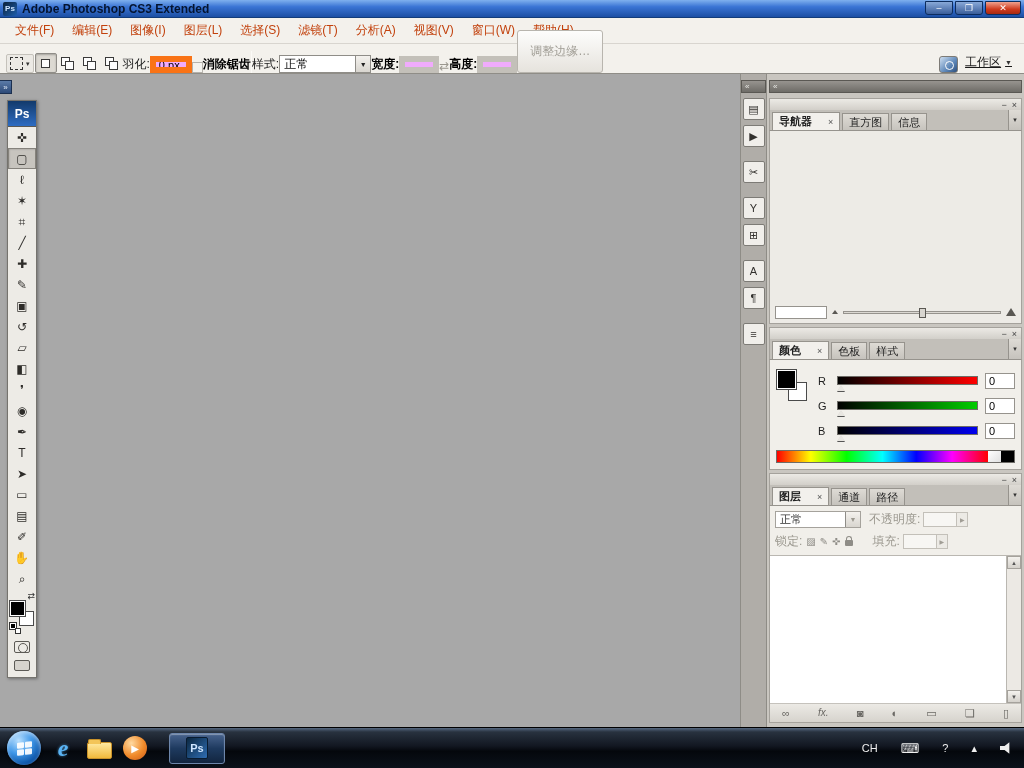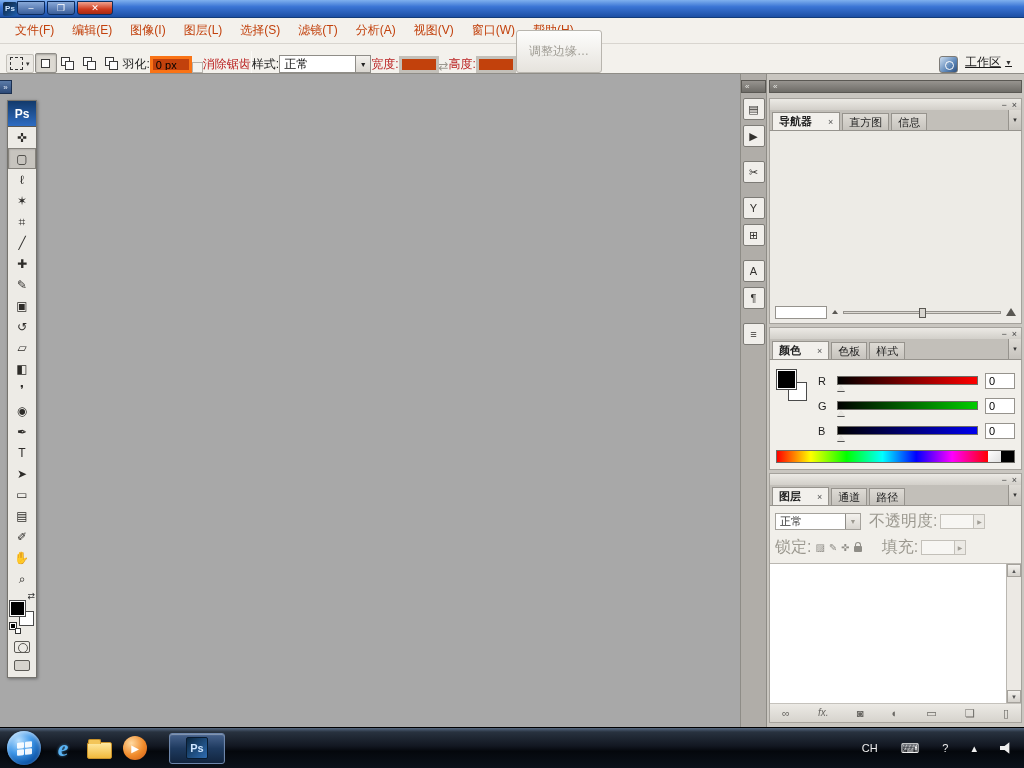--- a/index.html
+++ b/index.html
@@ -25,22 +25,22 @@
   .dd-arrow{font-size:7px;color:#333;}
   .vsep{width:1px;height:22px;background:#b8b5ae;border-right:1px solid #fbfaf7;}
   .mode-btn{width:22px;height:20px;display:flex;align-items:center;justify-content:center;border:1px solid transparent;border-radius:2px;}
   .mode-btn.active{background:#dcd9d2;border-color:#8f8d88;box-shadow:inset 0 1px 2px rgba(0,0,0,.25);}
   .mico{position:relative;width:13px;height:13px;}
   .mico b{position:absolute;width:9px;height:9px;border:1px solid #3a3a3a;background:#fdfdfd;}
   .mico b.b1{left:0;top:0;}
   .mico b.b2{right:0;bottom:0;}
   .mico.single b.b1{left:2px;top:2px;}
   .opt-label{font-size:12px;color:#222;white-space:nowrap;}
-  .opt-label.dis{color:#b91c1c;}
-  .opt-input{width:42px;height:17px;border:3px solid #f97316;background:#c2410c;font-size:11px;padding:1px 3px;}
+  .opt-label.dis{color:#000000;font-weight:bold;}
+  .opt-input{width:42px;height:17px;border:6px solid #f97316;background:#f0abfc;font-size:11px;padding:1px 3px;}
   .opt-input.dis{border-color:#c3c0b9;color:#9b988f;width:40px;}
   .chk{width:11px;height:11px;border:1px solid #b5b2ac;background:#f4f3ef;}
   .opt-select{width:92px;height:18px;border:1px solid #8f8d88;background:#fff;display:flex;align-items:center;justify-content:space-between;padding-left:4px;font-size:12px;}
   .sel-btn{width:15px;height:16px;background:linear-gradient(#f4f2ee,#d8d5cf);border-left:1px solid #8f8d88;display:flex;align-items:center;justify-content:center;font-size:7px;color:#222;}
   .swap-glyph{font-size:12px;color:#9b988f;}
   .refine-btn{border:1px solid #b8b5ae;border-radius:3px;background:linear-gradient(#fdfdfc,#e6e3dd);color:#a09d95;padding:12px 12px;font-size:12px;white-space:nowrap;}
   .opt-spacer{flex:1;}
   .bridge-icon{width:19px;height:17px;border-radius:3px;background:linear-gradient(135deg,#cfe0f2,#5d87b8 60%,#2d4f7d);border:1px solid #7d7b76;position:relative;}
   .bridge-icon::before{content:"";position:absolute;left:5px;top:4px;width:7px;height:7px;border:1.5px solid #fff;border-radius:50%;}
   .workspace-btn{display:flex;align-items:center;gap:4px;padding:2px 6px;font-size:12px;color:#1a1a1a;text-decoration:underline;}
@@ -116,21 +116,21 @@
   .spectrum{display:flex;height:13px;margin-top:7px;border:1px solid #6e6c67;}
   .spec-main{flex:1;background:linear-gradient(to right,#f00,#ff0 16%,#0f0 33%,#0ff 50%,#00f 66%,#f0f 83%,#f00);}
   .spec-w{width:13px;background:linear-gradient(135deg,#fff,#e0e0e0);}
   .spec-k{width:13px;background:#000;}
 
   
   .lay-ctrl{padding:5px 5px 4px;border-bottom:1px solid #bab7b1;}
   .lay-row{display:flex;align-items:center;margin-bottom:5px;}
   .blend-select{width:86px;height:17px;border:1px solid #a5a29c;background:#fff;display:flex;align-items:center;justify-content:space-between;padding-left:4px;font-size:11px;color:#333;}
   .blend-select .sel-btn{height:15px;color:#9b988f;}
-  .lay-label{font-size:16px;color:#9b988f;margin-left:8px;white-space:nowrap;}
+  .lay-label{font-size:12px;color:#9b988f;margin-left:8px;white-space:nowrap;}
   .spin{display:flex;margin-left:3px;}
   .spin-box{width:34px;height:15px;border:1px solid #c3c0b9;background:#f7f6f3;}
   .spin-arrow{width:11px;height:15px;border:1px solid #c3c0b9;border-left:none;background:#eceae5;color:#a09d95;font-size:6px;display:flex;align-items:center;justify-content:center;}
   .lock-icons{display:flex;gap:4px;margin-left:4px;align-items:center;}
   .lk{font-size:10px;color:#8f8d87;line-height:12px;}
   .lk-all{width:8px;height:6px;background:#8f8d87;border-radius:1px;position:relative;margin-top:3px;}
   .lk-all::before{content:"";position:absolute;top:-4px;left:1px;width:4px;height:4px;border:1.5px solid #8f8d87;border-bottom:none;border-radius:3px 3px 0 0;}
   .lay-list{flex:1;min-height:120px;background:#fff;position:relative;}
   .vscroll{position:absolute;right:0;top:0;bottom:0;width:15px;background:#ece9e4;border-left:1px solid #bab7b1;}
   .vs-btn{position:absolute;left:0;right:0;height:13px;background:linear-gradient(#f4f2ee,#d4d1cb);border:1px solid #a5a29c;font-size:6px;color:#555;display:flex;align-items:center;justify-content:center;}
@@ -154,20 +154,21 @@
   .taskbtn .psq{width:22px;height:22px;border-radius:2px;background:linear-gradient(135deg,#0b2740,#2f6db3);color:#cfe6ff;font-size:11px;font-weight:bold;display:flex;align-items:center;justify-content:center;border:1px solid #0a1c30;}
   .tray{margin-left:auto;display:flex;align-items:center;gap:23px;color:#f0f0f0;font-size:11px;padding-right:4px;}
   .tray .kbd{font-size:13px;}
   .speaker{width:13px;height:12px;background:#eee;clip-path:polygon(0% 33%,35% 33%,72% 2%,72% 98%,35% 67%,0% 67%);}
 </style>
 </head>
 <body>
 
 <div class="titlebar">
   <div class="app-icon">Ps</div>
+  <div class="title">Adobe Photoshop CS3 Extended</div>
   <div class="winbtns">
     <div class="wb">–</div>
     <div class="wb">❐</div>
     <div class="wb close">✕</div>
   </div>
 </div>
 
 <div class="menubar">
   <span class="menu-item">文件(F)</span>
   <span class="menu-item">编辑(E)</span>

